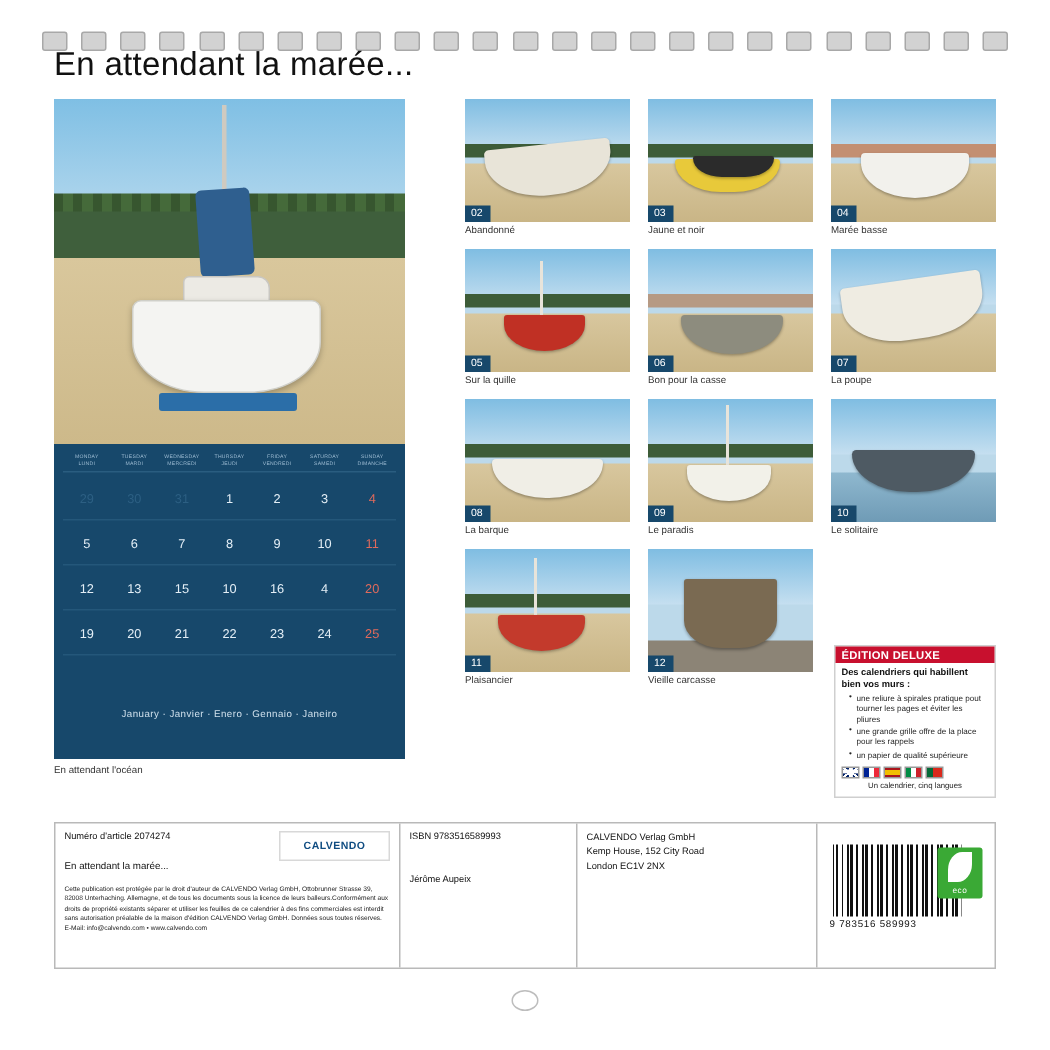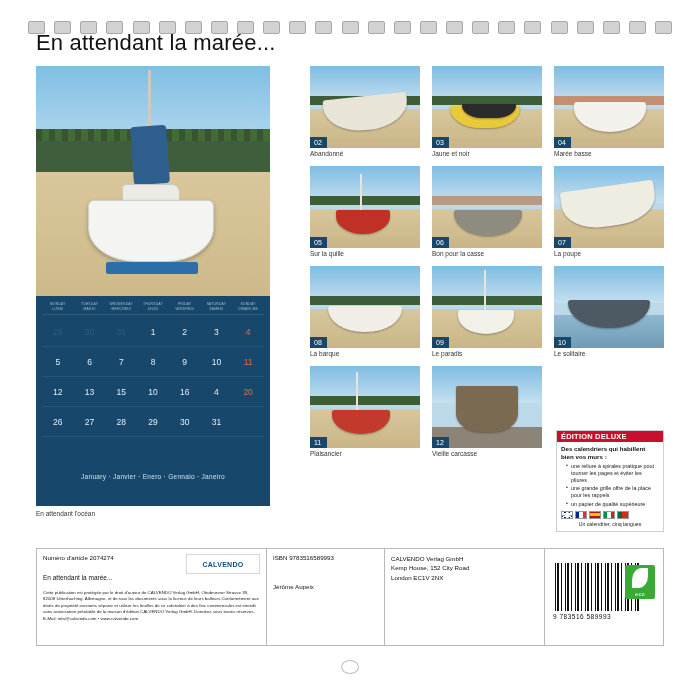--- a/index.html
+++ b/index.html
@@ -325,27 +325,27 @@
         <div class="week">
           <div>12</div>
           <div>13</div>
           <div>15</div>
           <div>10</div>
           <div>16</div>
           <div>4</div>
           <div class="sun">20</div>
         </div>
         <div class="week">
-          <div>26</div>
-          <div>27</div>
-          <div>28</div>
-          <div>29</div>
-          <div>30</div>
-          <div>31</div>
-          <div class="sun"></div>
+          <div>19</div>
+          <div>20</div>
+          <div>21</div>
+          <div>22</div>
+          <div>23</div>
+          <div>24</div>
+          <div class="sun">25</div>
         </div>
         <div class="week" style="border-bottom:none">
           <div></div>
           <div></div>
           <div></div>
           <div></div>
           <div></div>
           <div></div>
           <div class="sun"></div>
         </div>

